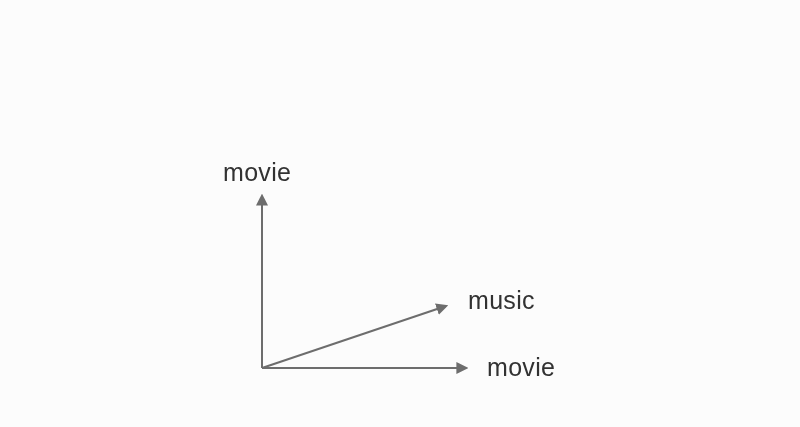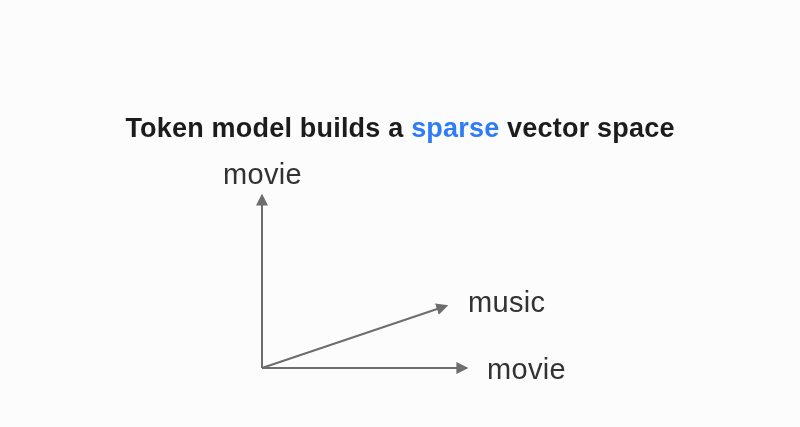--- a/index.html
+++ b/index.html
@@ -32,35 +32,34 @@
   }
   .diagram-svg {
     position: absolute;
     left: 0;
     top: 0;
     width: 800px;
     height: 427px;
   }
   .axis-label {
     position: absolute;
-    font-size: 29px;
+    font-size: 25px;
     font-weight: 400;
     color: #323232;
     letter-spacing: 0.3px;
     white-space: nowrap;
   }
   .label-movie { left: 223px; top: 158px; }
   .label-music { left: 468px; top: 286px; }
   .label-actor { left: 487px; top: 353px; }
 </style>
 </head>
 <body>
 
 <div class="slide-title">
-  <div><span>Token model builds a </span><span class="hl">sparse</span><span> vector space</span></div>
 </div>
 
 <svg class="diagram-svg" viewBox="0 0 800 427" xmlns="http://www.w3.org/2000/svg">
   <defs>
     <marker id="arrowhead" viewBox="0 0 10 10" refX="8" refY="5" markerWidth="6" markerHeight="6" orient="auto-start-reverse">
       <path d="M 0 0 L 10 5 L 0 10 z" fill="#6d6d6d"></path>
     </marker>
   </defs>
 
   <line x1="262" y1="368" x2="262" y2="196" stroke="#6d6d6d" stroke-width="2" marker-end="url(#arrowhead)"></line>

